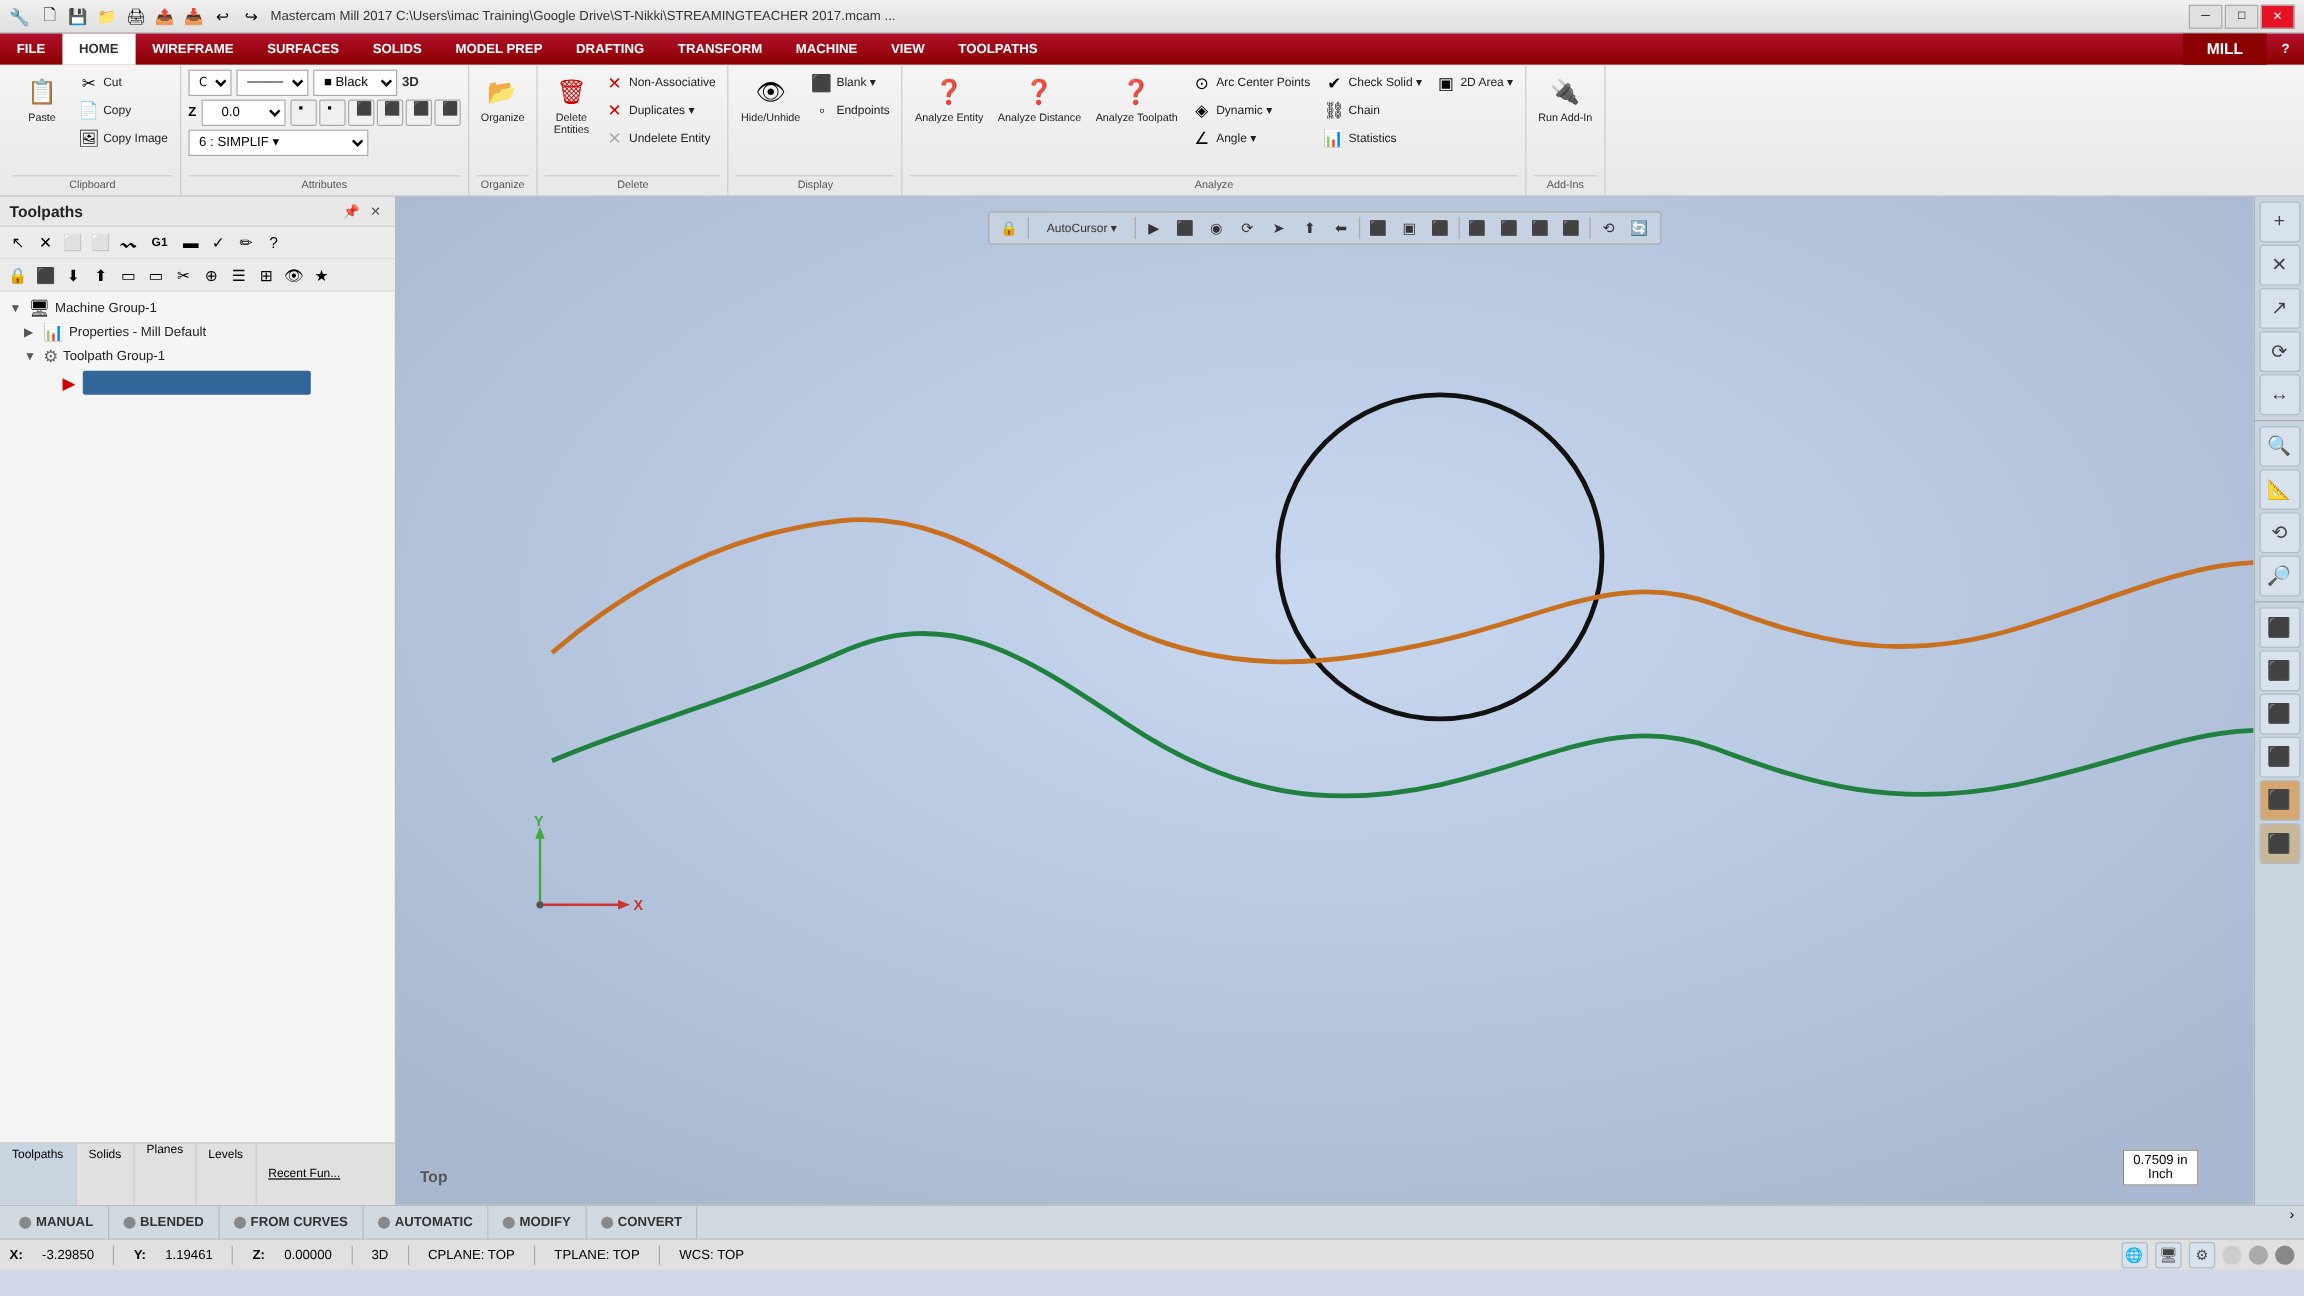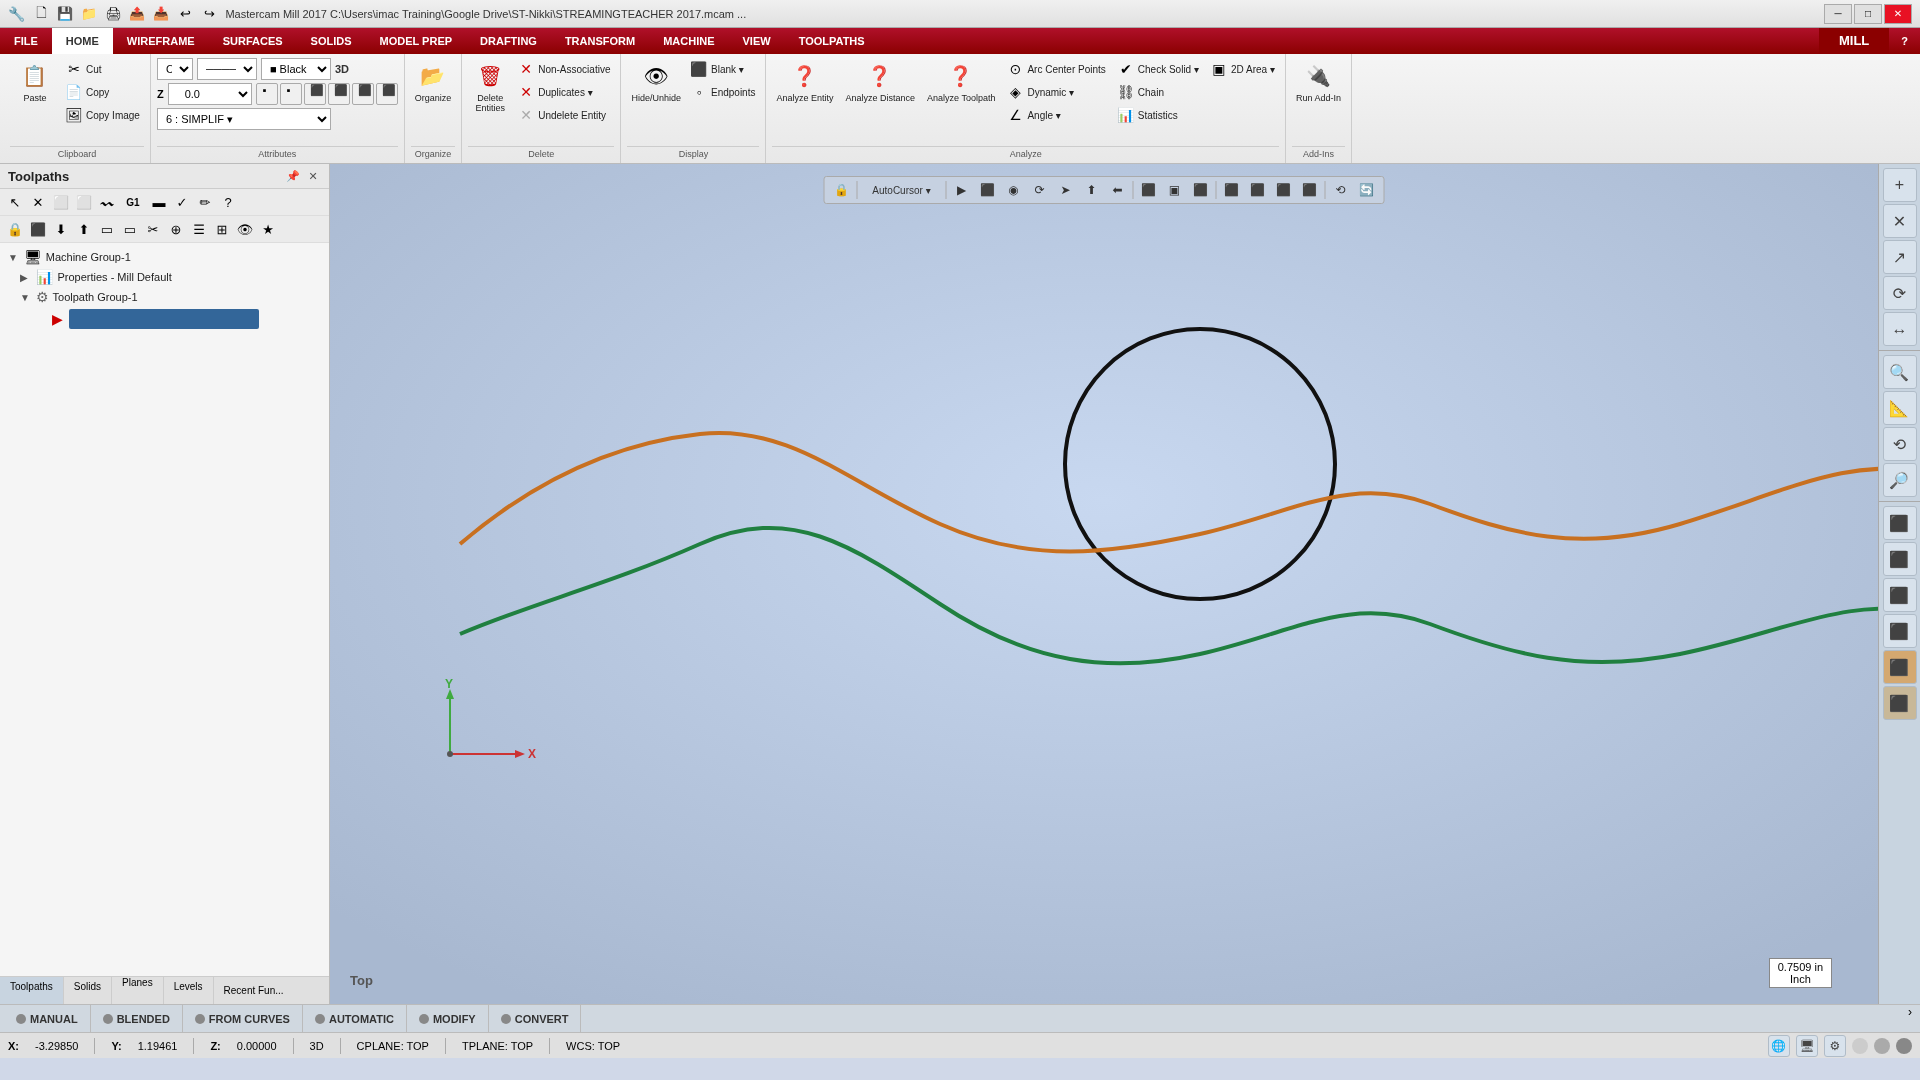--- a/index.html
+++ b/index.html
@@ -355,32 +355,32 @@
   <div class="ribbon-group" style="min-width:200px;">
     <div class="ribbon-group-content" style="flex-direction:column;gap:3px;width:100%;">
       <div style="display:flex;align-items:center;gap:4px;">
         <select class="attr-select" style="width:36px;"><option>O</option></select>
         <select class="attr-select" style="width:60px;"><option>──────</option></select>
         <select class="attr-select" style="width:70px;"><option>■ Black</option></select>
         <span style="font-size:11px;font-weight:bold;color:#333;">3D</span>
       </div>
       <div style="display:flex;align-items:center;gap:4px;">
         <span style="font-size:11px;font-weight:bold;">Z</span>
-        <select class="attr-select" style="width:84px;padding-left:12px;"><option>0.0</option></select>
+        <select class="attr-select" style="width:70px;padding-left:12px;"><option>0.0</option></select>
         <div style="display:flex;gap:2px;">
           <div class="attr-btn" style="width:22px;">▪</div>
           <div class="attr-btn" style="width:22px;">▪</div>
           <div class="attr-btn" style="width:22px;">⬛</div>
           <div class="attr-btn" style="width:22px;">⬛</div>
           <div class="attr-btn" style="width:22px;">⬛</div>
           <div class="attr-btn" style="width:22px;">⬛</div>
         </div>
       </div>
       <div style="display:flex;align-items:center;gap:4px;">
-        <select class="attr-select" style="width:174px;"><option>6 : SIMPLIF ▾</option></select>
+        <select class="attr-select" style="width:150px;"><option>6 : SIMPLIF ▾</option></select>
       </div>
     </div>
     <div class="ribbon-group-label">Attributes</div>
   </div>
 
   <div class="ribbon-group">
     <div class="ribbon-group-content">
       <div class="ribbon-btn">
         <div class="btn-icon">📂</div>
         <div class="btn-label">Organize</div>
@@ -561,21 +561,21 @@
         <span class="item-icon" style="color:#cc0000;">▶</span>
         <div class="selected-input" style="background:#336699;height:20px;width:190px;border-radius:2px;"></div>
       </div>
     </div>
 
     <div style="display:flex;border-top:1px solid #ccc;background:#e0e0e0;">
       <div style="padding:4px 10px;font-size:10px;cursor:pointer;border-right:1px solid #ccc;background:#c8d4e0;">Toolpaths</div>
       <div style="padding:4px 10px;font-size:10px;cursor:pointer;border-right:1px solid #ccc;">Solids</div>
       <div style="padding:0 10px;font-size:10px;cursor:pointer;border-right:1px solid #ccc;">Planes</div>
       <div style="padding:4px 10px;font-size:10px;cursor:pointer;border-right:1px solid #ccc;">Levels</div>
-      <div style="padding:8px 10px;font-size:10px;cursor:pointer;">Recent Fun...</div>
+      <div style="padding:20px 10px;font-size:10px;cursor:pointer;text-decoration:underline;">Recent Fun...</div>
     </div>
   </div>
 
   <div id="canvas-area">
 
     <div id="float-toolbar">
       <div class="ft-btn">🔒</div>
       <div class="ft-sep"></div>
       <div class="ft-btn" style="width:80px;font-size:10px;">AutoCursor ▾</div>
       <div class="ft-sep"></div>

